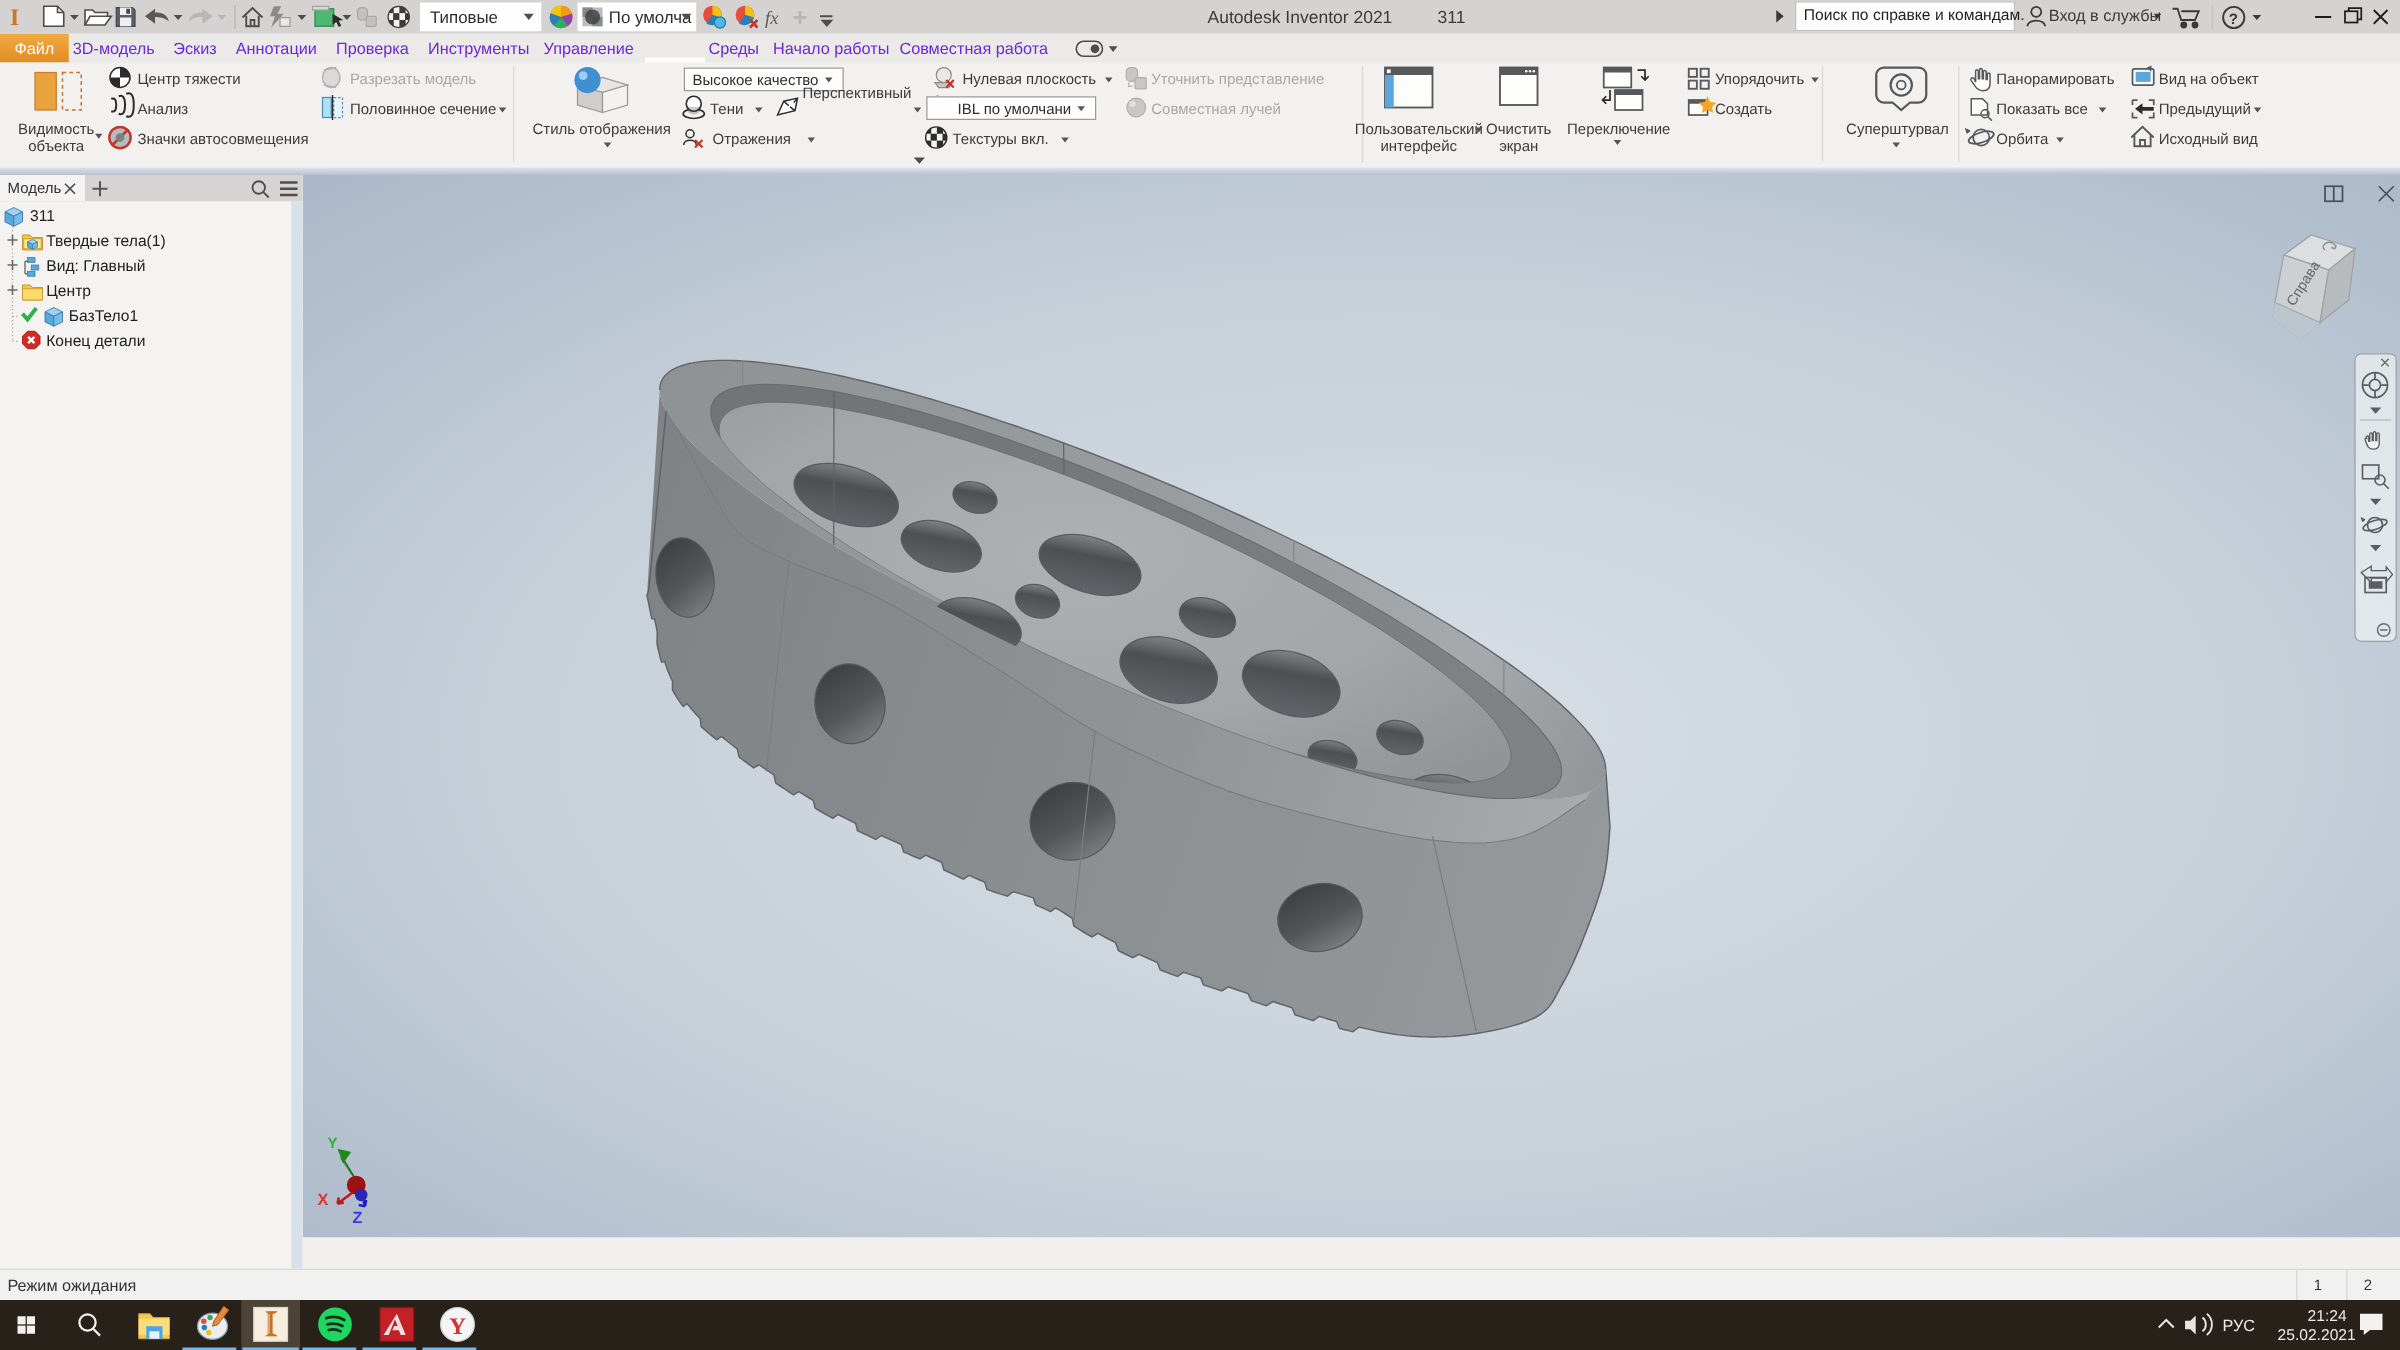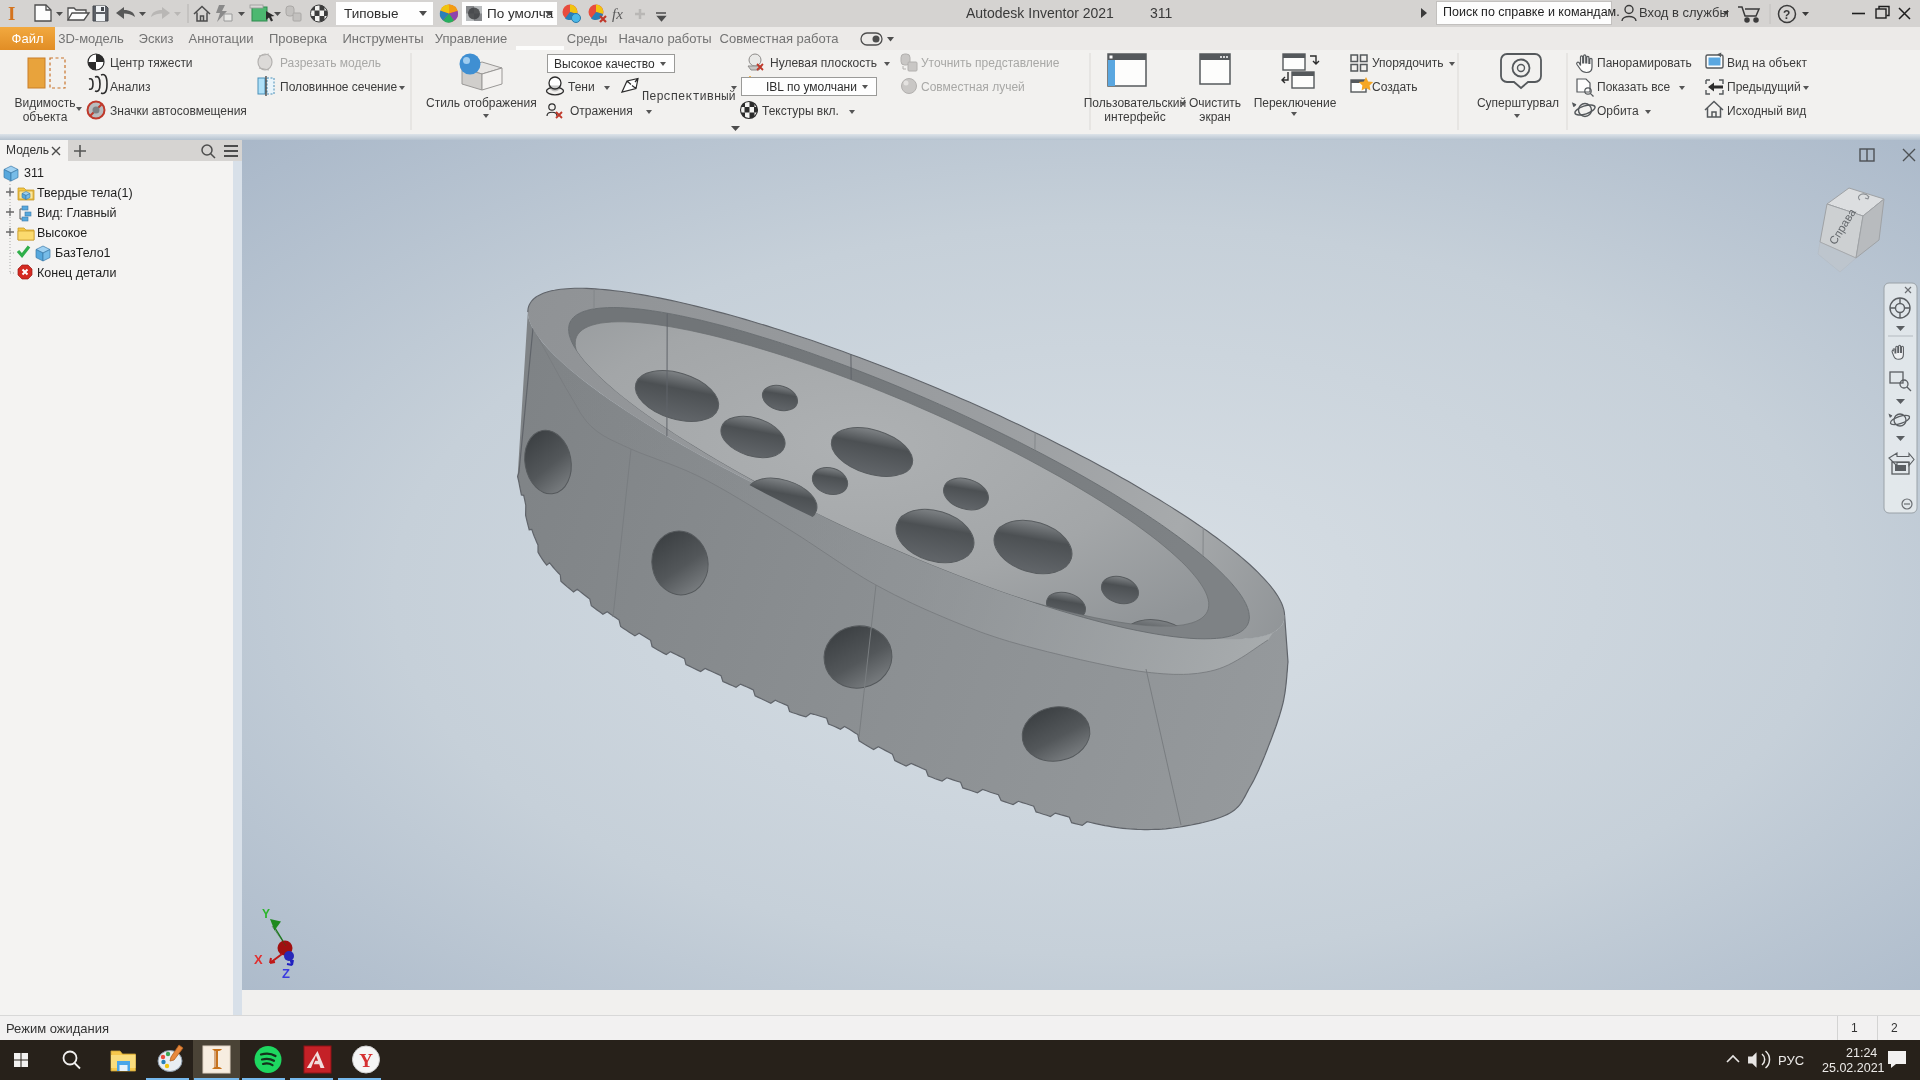--- a/index.html
+++ b/index.html
@@ -5,21 +5,21 @@
   * { margin:0; padding:0; box-sizing:border-box; }
   html,body { width:1920px; height:1080px; overflow:hidden; font-family:"Liberation Sans", sans-serif; }
   .abs { position:absolute; }
   #page { position:relative; width:1920px; height:1080px; background:#f1f0ee; }
   
   #titlebar { position:absolute; left:0; top:0; width:1920px; height:27px; background:#d5d3d1; }
   #titlebar svg { position:absolute; top:0; left:0; }
   .ttext { position:absolute; font-size:14px; color:#3a3a3a; top:5px; }
   
   #tabrow { position:absolute; left:0; top:27px; width:1920px; height:23px; background:#eceae8; }
-  .rtab { position:absolute; top:0; height:23px; line-height:23px; font-size:13px; color:#737373; text-align:center; }
+  .rtab { position:absolute; top:0; height:23px; line-height:23px; font-size:13px; color:#6d28d9; text-align:center; }
   #tab-file { left:0; width:55px; background:linear-gradient(#f2a93f,#e18d25); color:#fff; }
   #tab-view { background:#fdfdfc; }
   
   #ribbon { position:absolute; left:0; top:50px; width:1920px; height:84px; background:#f2f1ef; font-size:12px; color:#3c3c3c; }
   .rlbl { position:absolute; white-space:nowrap; }
   .gray { color:#a8a8a6; }
   .combo { position:absolute; background:#fefefe; border:1px solid #9a9a98; height:19px; font-size:12px; color:#2e2e2e; }
   .carr { position:absolute; width:0; height:0; border-left:3.5px solid transparent; border-right:3.5px solid transparent; border-top:4px solid #555; }
   
   #strip { position:absolute; left:0; top:134px; width:1920px; height:6px; background:linear-gradient(#dde3e9,#b5c2cf); }
@@ -397,21 +397,21 @@
 <div class="rlbl" style="left:280px;top:30px;">Половинное сечение</div>
 <div class="carr" style="left:399px;top:36px;"></div>
 <div class="rlbl" style="left:426px;top:46px;width:122px;text-align:left;">Стиль отображения</div>
 <div class="carr" style="left:483px;top:64px;"></div>
 <div class="combo" style="left:547px;top:4px;width:128px;">
   <span style="position:absolute;left:6px;top:2px;">Высокое качество</span>
 </div>
 <div class="carr" style="left:660px;top:12px;"></div>
 <div class="rlbl" style="left:568px;top:30px;">Тени</div>
 <div class="carr" style="left:604px;top:36px;"></div>
-<div class="rlbl" style="left:642px;top:40px;font-family:Liberation Mono, monospace;">Перспективный</div>
+<div class="rlbl" style="left:642px;top:17px;">Перспективный</div>
 <div class="carr" style="left:731px;top:36px;"></div>
 <div class="combo" style="left:741px;top:27px;width:136px;">
   <span style="position:absolute;left:24px;top:2px;">IBL по умолчани</span>
 </div>
 <div class="carr" style="left:862px;top:35px;"></div>
 <div class="rlbl" style="left:570px;top:54px;">Отражения</div>
 <div class="carr" style="left:646px;top:60px;"></div>
 <div class="rlbl" style="left:770px;top:6px;">Нулевая плоскость</div>
 <div class="carr" style="left:884px;top:12px;"></div>
 <div class="rlbl" style="left:762px;top:54px;">Текстуры вкл.</div>
@@ -671,21 +671,21 @@
   </g>
 
   <g transform="translate(18,104)">
     <path d="M4,0 h6 l4,4 v6 l-4,4 h-6 l-4,-4 v-6 z" fill="#d42a22" stroke="#9a1a14" stroke-width="0.7"></path>
     <path d="M4.5,4.5 l5,5 M9.5,4.5 l-5,5" stroke="#fff" stroke-width="2"></path>
   </g>
 </svg>
 <div class="trow" style="left:24px;top:26px;">311</div>
 <div class="trow" style="left:37px;top:46px;">Твердые тела(1)</div>
 <div class="trow" style="left:37px;top:66px;">Вид: Главный</div>
-<div class="trow" style="left:37px;top:86px;">Высокое</div>
+<div class="trow" style="left:37px;top:86px;">Центр</div>
 <div class="trow" style="left:55px;top:106px;">БазТело1</div>
 <div class="trow" style="left:37px;top:126px;">Конец детали</div>
 
 <div class="abs" style="left:233px;top:21px;width:9px;height:854px;background:#d8e0e9;"></div>
 
   </div>
 
 
   <div id="statusbar">
 

